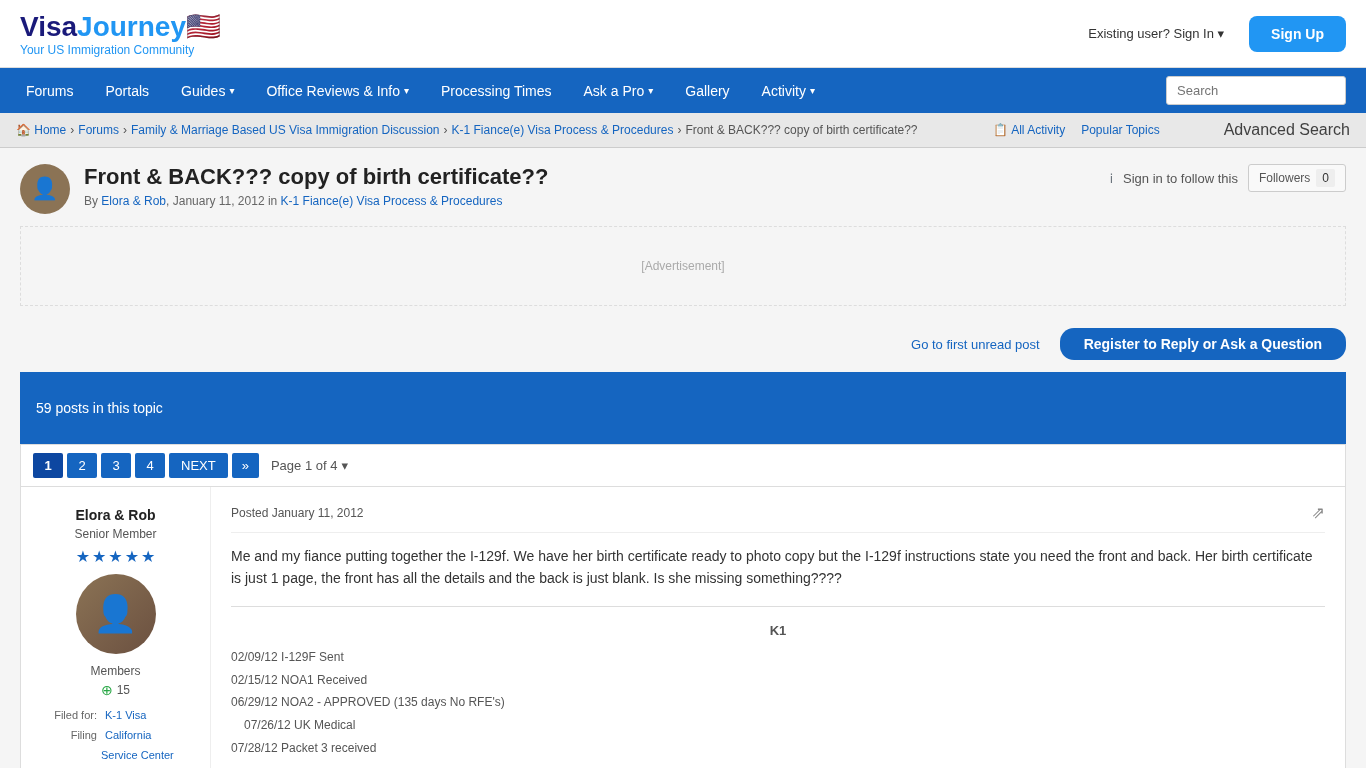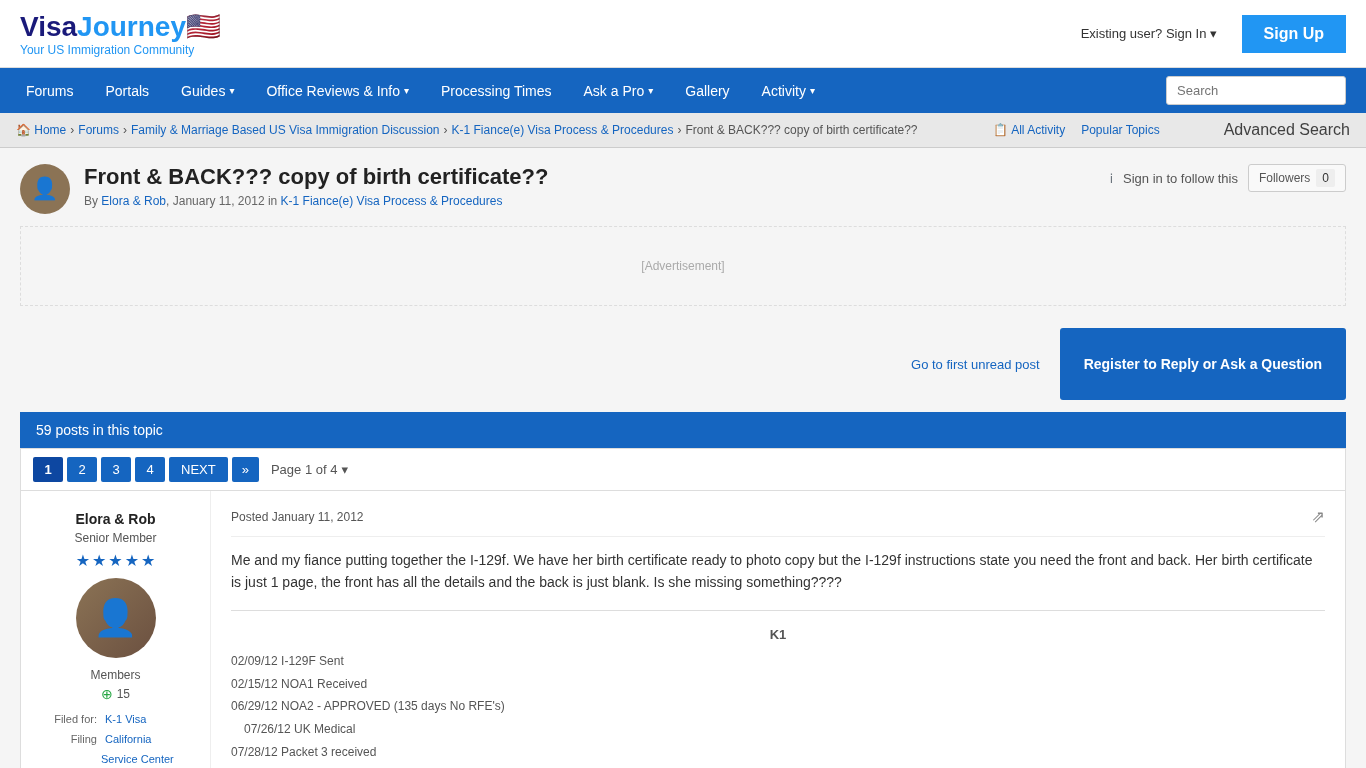--- a/index.html
+++ b/index.html
@@ -93,21 +93,21 @@
   <div id="logo-area">
     <div id="logo-text">
       <span id="logo-visa">Visa</span><span id="logo-journey">Journey</span><span>🇺🇸</span>
     </div>
     <div style="color:#2196F3;font-size:12px;">Your US Immigration Community</div>
   </div>
   <div id="header-right">
     <span id="existing-user" style="color:#555;font-size:13px;cursor:pointer;">
       <span>Existing user? Sign In</span> <span>▾</span>
     </span>
-    <button id="signup-btn" style="background:#2196F3;color:#fff;border:none;padding:10px 22px;font-size:16px;border-radius:0;cursor:pointer;font-weight:bold;">Sign Up</button>
+    <button id="signup-btn" style="background:#2196F3;color:#fff;border:none;padding:10px 22px;font-size:14px;border-radius:8px;cursor:pointer;font-weight:bold;">Sign Up</button>
   </div>
 </div>
 
 <nav id="main-nav">
   <div class="nav-item">Forums</div>
   <div class="nav-item">Portals</div>
   <div class="nav-item">
       <span>Guides</span> 
       <span class="caret">▾</span>
     </div>
@@ -171,24 +171,24 @@
         <span>Followers</span>
         <span id="followers-count" style="background:#eee;padding:2px 6px;border-radius:2px;color:#333;font-size:12px;">0</span>
       </div>
     </div>
   </div>
 
   <div id="ad-area" style="background:#f5f5f5;min-height:80px;display:flex;align-items:center;justify-content:center;color:#aaa;font-size:12px;margin:12px 0;border:1px dashed #ddd;">[Advertisement]</div>
 
   <div id="action-row" style="display:flex;align-items:center;justify-content:flex-end;gap:20px;padding:10px 0 12px;">
     <button id="first-unread-btn" style="color:#1565C0;background:none;border:none;cursor:pointer;font-size:13px;">Go to first unread post</button>
-    <button id="register-reply-btn" style="background:#1565C0;color:#fff;border:none;padding:28px 24px;font-size:14px;border-radius:3px;cursor:pointer;font-weight:bold;">Register to Reply or Ask a Question</button>
-  </div>
-
-  <div id="posts-count-bar" style="background:#1565C0;color:#fff;padding:10px 16px;font-size:14px;">
+    <button id="register-reply-btn" style="background:#1565C0;color:#fff;border:none;padding:8px 24px;font-size:14px;border-radius:14px;cursor:pointer;font-weight:bold;">Register to Reply or Ask a Question</button>
+  </div>
+
+  <div id="posts-count-bar" style="background:#1565C0;color:#fff;padding:28px 16px;font-size:14px;">
     <span>59 posts in this topic</span>
   </div>
 
   <div id="pagination-bar" style="background:#fff;padding:8px 12px;display:flex;align-items:center;gap:4px;border-bottom:1px solid #ddd;border-left:1px solid #ddd;border-right:1px solid #ddd;">
     <button class="page-btn active">1</button>
     <button class="page-btn">2</button>
     <button class="page-btn">3</button>
     <button class="page-btn">4</button>
     <button id="next-btn" style="background:#1565C0;color:#fff;border:none;padding:5px 12px;cursor:pointer;font-size:13px;border-radius:2px;">NEXT</button>
     <button id="dbl-next-btn" style="background:#1565C0;color:#fff;border:none;padding:5px 10px;cursor:pointer;font-size:13px;border-radius:2px;">»</button>

